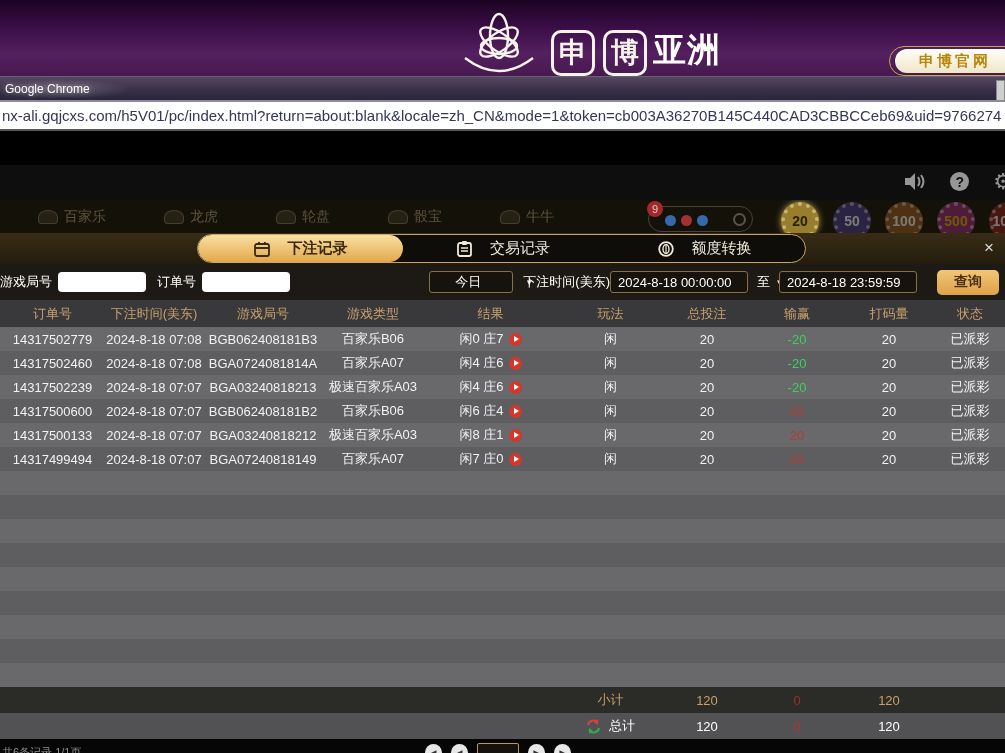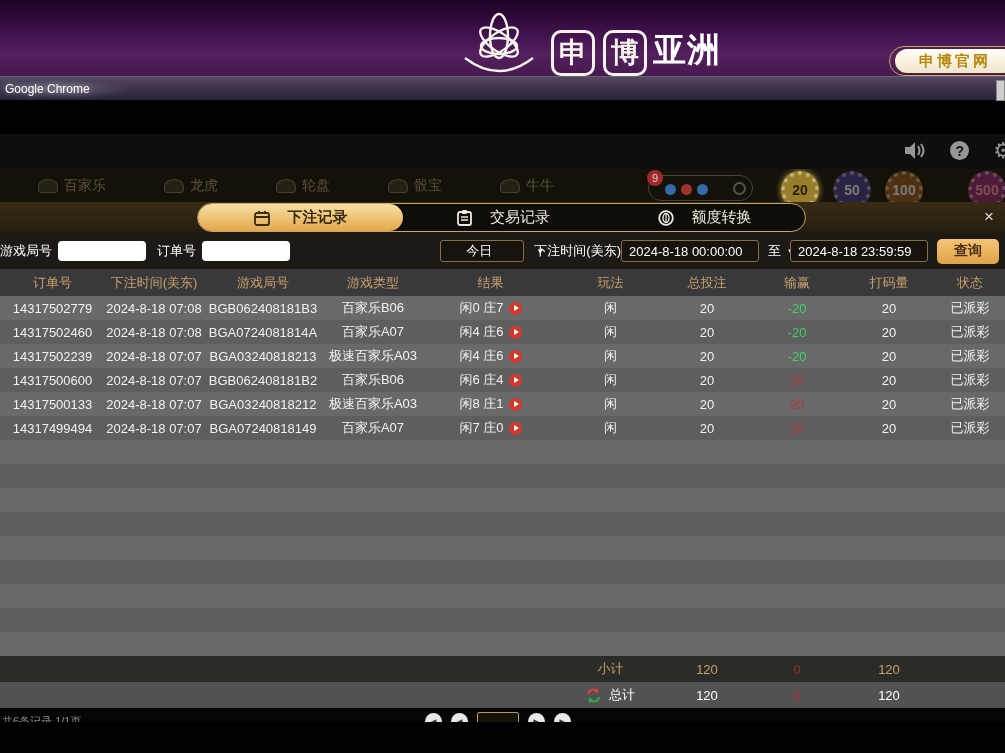--- a/index.html
+++ b/index.html
@@ -62,21 +62,21 @@
   .dot { width:11px; height:11px; border-radius:50%; }
   .dot.b { background:#3f7fd4; } .dot.r { background:#c63b3b; }
   .ring { position:absolute; right:6px; top:6px; width:13px; height:13px; border:2px solid #6a645c; border-radius:50%; }
   .chips { display:flex; gap:14px; margin-left:28px; }
   .chip { width:38px; height:38px; border-radius:50%; display:flex; align-items:center; justify-content:center;
     font-weight:bold; font-size:14px; border:4px dotted rgba(255,255,255,.55); opacity:.55; }
   .chip.sel { opacity:1; box-shadow:0 0 6px #d8bb4e; }
   .chip.c20 { background:#b99a35; color:#2e2408; border-color:#efe098; }
   .chip.c50 { background:#4a3d8f; color:#fff; }
   .chip.c100 { background:#9a5a20; color:#fff; }
-  .chip.c500 { background:#9a2a78; color:#fca5a5;margin-left:31px; }
+  .chip.c500 { background:#9a2a78; color:#eab308; }
   .chip.c1000 { background:#8f1f1f; color:#fff; }
 
   
   .modal { position:relative; height:520px; background:#1d1a15; }
   .tab-strip { position:relative; height:31px; background:linear-gradient(180deg,#382c16,#241c0d); }
   .tab-pill { position:absolute; left:197px; top:1px; width:609px; height:29px; background:#0f0d0a;
     border:1px solid #caa56a; border-radius:15px; display:flex; overflow:hidden; }
   .tab { flex:1; display:flex; align-items:center; justify-content:center; gap:18px;
     color:#f0ead9; font-size:15px; cursor:pointer; }
   .tab.active { flex:0 0 205px; background:linear-gradient(180deg,#f9e0a2,#e2a84c);
@@ -155,20 +155,23 @@
       <div class="official-pill">申博官网</div>
     </div>
   </div>
 
   <div class="chrome-bar">
     <div class="chrome-glow"></div>
     <div class="chrome-title">Google Chrome</div>
     <div class="chrome-scrollbit"></div>
   </div>
 
+  <div class="address-bar">
+    <div class="address-url">nx-ali.gqjcxs.com/h5V01/pc/index.html?return=about:blank&amp;locale=zh_CN&amp;mode=1&amp;token=cb003A36270B145C440CAD3CBBCCeb69&amp;uid=9766274</div>
+  </div>
 
   <div class="black-band"></div>
 
   <div class="toolbar">
     <div class="toolbar-icons">
       <svg width="22" height="19" viewBox="0 0 22 19">
         <polygon points="1,6 6,6 11,1 11,18 6,13 1,13" fill="#969696"></polygon>
         <path d="M14 5 q3 4.5 0 9 M17 3 q5 6.5 0 13" stroke="#969696" stroke-width="2" fill="none"></path>
       </svg>
       <div class="help-circle">?</div>
@@ -272,21 +275,21 @@
       <span class="flt-label" style="margin-left:10px">下注时间(美东)</span>
       <div class="select" style="width:138px; ">
         <span>2024-8-18 00:00:00</span>
         <span class="caret">▼</span>
       </div>
       <span class="flt-label" style="margin-left:9px">至</span>
       <div class="select" style="width:138px; margin-left:9px">
         <span>2024-8-18 23:59:59</span>
         <span class="caret">▼</span>
       </div>
-      <div class="btn-search" style="margin-left:9px">查询</div>
+      <div class="btn-search" style="margin-left:20px">查询</div>
     </div>
 
     <div class="grid thead" id="tableHead">
         <div>订单号</div>
         <div>下注时间(美东)</div>
         <div>游戏局号</div>
         <div>游戏类型</div>
         <div>结果</div>
         <div>玩法</div>
         <div>总投注</div>

